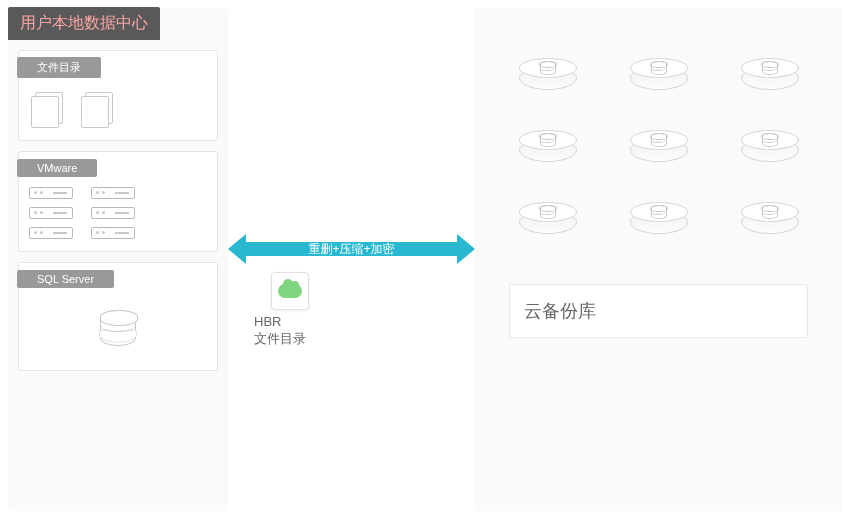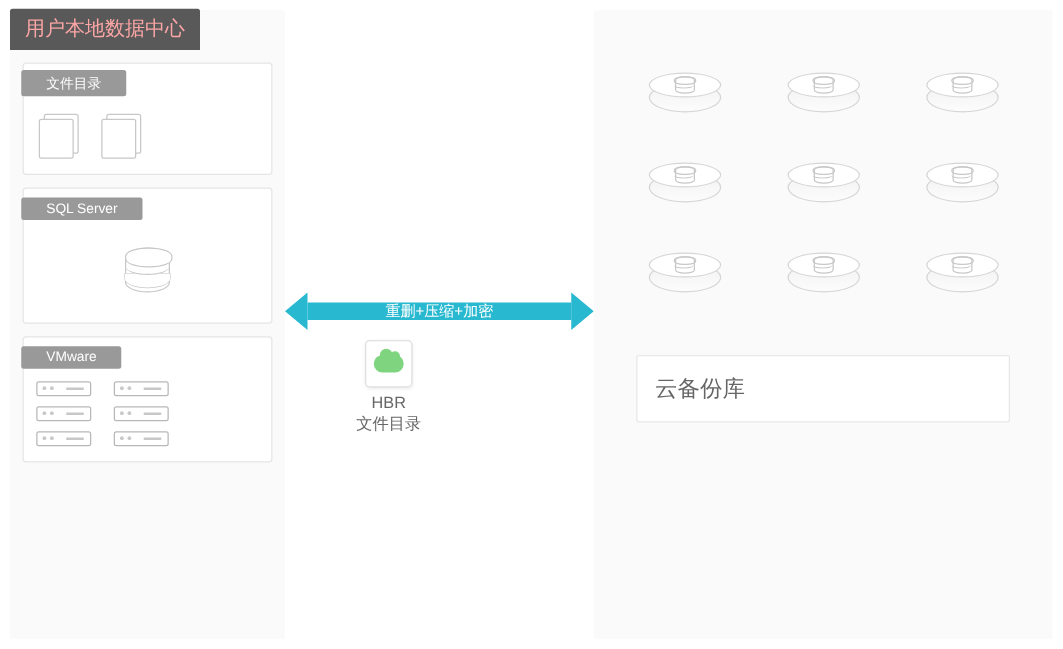--- a/index.html
+++ b/index.html
@@ -23,21 +23,21 @@
 .db-icon{width:48px;height:48px;position:relative;margin:6px auto}
 .db-icon .cyl{position:absolute;left:6px;width:36px;height:36px;border:1.5px solid #c8c8c8;border-radius:18px/8px;top:6px;background:#fff}
 .db-icon .cyl:before{content:"";position:absolute;left:-1.5px;top:-1.5px;width:36px;height:14px;border:1.5px solid #c8c8c8;border-radius:18px/7px;background:#fff}
 .db-icon .cyl:after{content:"";position:absolute;left:-1.5px;top:10px;width:36px;height:10px;border-bottom:1.5px solid #c8c8c8;border-radius:0 0 18px 18px/0 0 7px 7px;box-shadow:0 10px 0 -0px #fff,0 10px 0 0.5px #c8c8c8}
 
 .arrow-container{position:absolute;left:228px;top:234px;width:247px;height:30px;display:flex;align-items:center}
 .arrow-line{flex:1;height:14px;background:#28b8d0;position:relative;display:flex;align-items:center;justify-content:center;color:#fff;font-size:12px}
 .arrow-head-l{width:0;height:0;border-top:15px solid transparent;border-bottom:15px solid transparent;border-right:18px solid #28b8d0}
 .arrow-head-r{width:0;height:0;border-top:15px solid transparent;border-bottom:15px solid transparent;border-left:18px solid #28b8d0}
 
-.hbr-box{position:absolute;left:275px;top:272px;width:72px;text-align:center}
+.hbr-box{position:absolute;left:254px;top:272px;width:72px;}
 .hbr-icon{width:38px;height:38px;margin:0 auto 4px;background:#fff;border:1px solid #e0e0e0;border-radius:4px;box-shadow:0 1px 3px rgba(0,0,0,0.08);display:flex;align-items:center;justify-content:center}
 .hbr-cloud{width:24px;height:14px;background:#7fd47f;border-radius:10px;position:relative}
 .hbr-cloud:before{content:"";position:absolute;width:10px;height:10px;background:#7fd47f;border-radius:50%;top:-5px;left:5px}
 .hbr-cloud:after{content:"";position:absolute;width:8px;height:8px;background:#7fd47f;border-radius:50%;top:-3px;left:13px}
 .hbr-label{font-size:13px;color:#666;line-height:1.3}
 
 .disk-grid{display:grid;grid-template-columns:repeat(3,1fr);gap:40px 34px;padding:50px 34px 20px 34px}
 .disk{width:58px;height:32px;position:relative;margin:0 auto}
 .disk .base{position:absolute;width:58px;height:24px;border:1.5px solid #d5d5d5;border-radius:50%;bottom:0;background:linear-gradient(#f2f2f2,#fcfcfc)}
 .disk .top{position:absolute;width:58px;height:20px;border:1.5px solid #d5d5d5;border-radius:50%;top:0;background:#fff}
@@ -59,36 +59,36 @@
       <div class="file-icon">
           <span class="lines"></span>
         </div>
       <div class="file-icon">
           <span class="lines"></span>
         </div>
     </div>
   </div>
 
   <div class="section">
-    <div class="section-label">SQL Server</div>
-    <div class="db-icon">
-        <div class="cyl"></div>
-      </div>
-  </div>
-
-  <div class="section">
     <div class="section-label">VMware</div>
     <div class="vm-grid">
       <div class="server-icon"></div>
       <div class="server-icon"></div>
       <div class="server-icon"></div>
       <div class="server-icon"></div>
       <div class="server-icon"></div>
       <div class="server-icon"></div>
     </div>
+  </div>
+
+  <div class="section">
+    <div class="section-label">SQL Server</div>
+    <div class="db-icon">
+        <div class="cyl"></div>
+      </div>
   </div>
 </div>
 
 <div class="arrow-container">
   <div class="arrow-head-l"></div>
   <div class="arrow-line">重删+压缩+加密</div>
   <div class="arrow-head-r"></div>
 </div>
 
 <div class="hbr-box">

